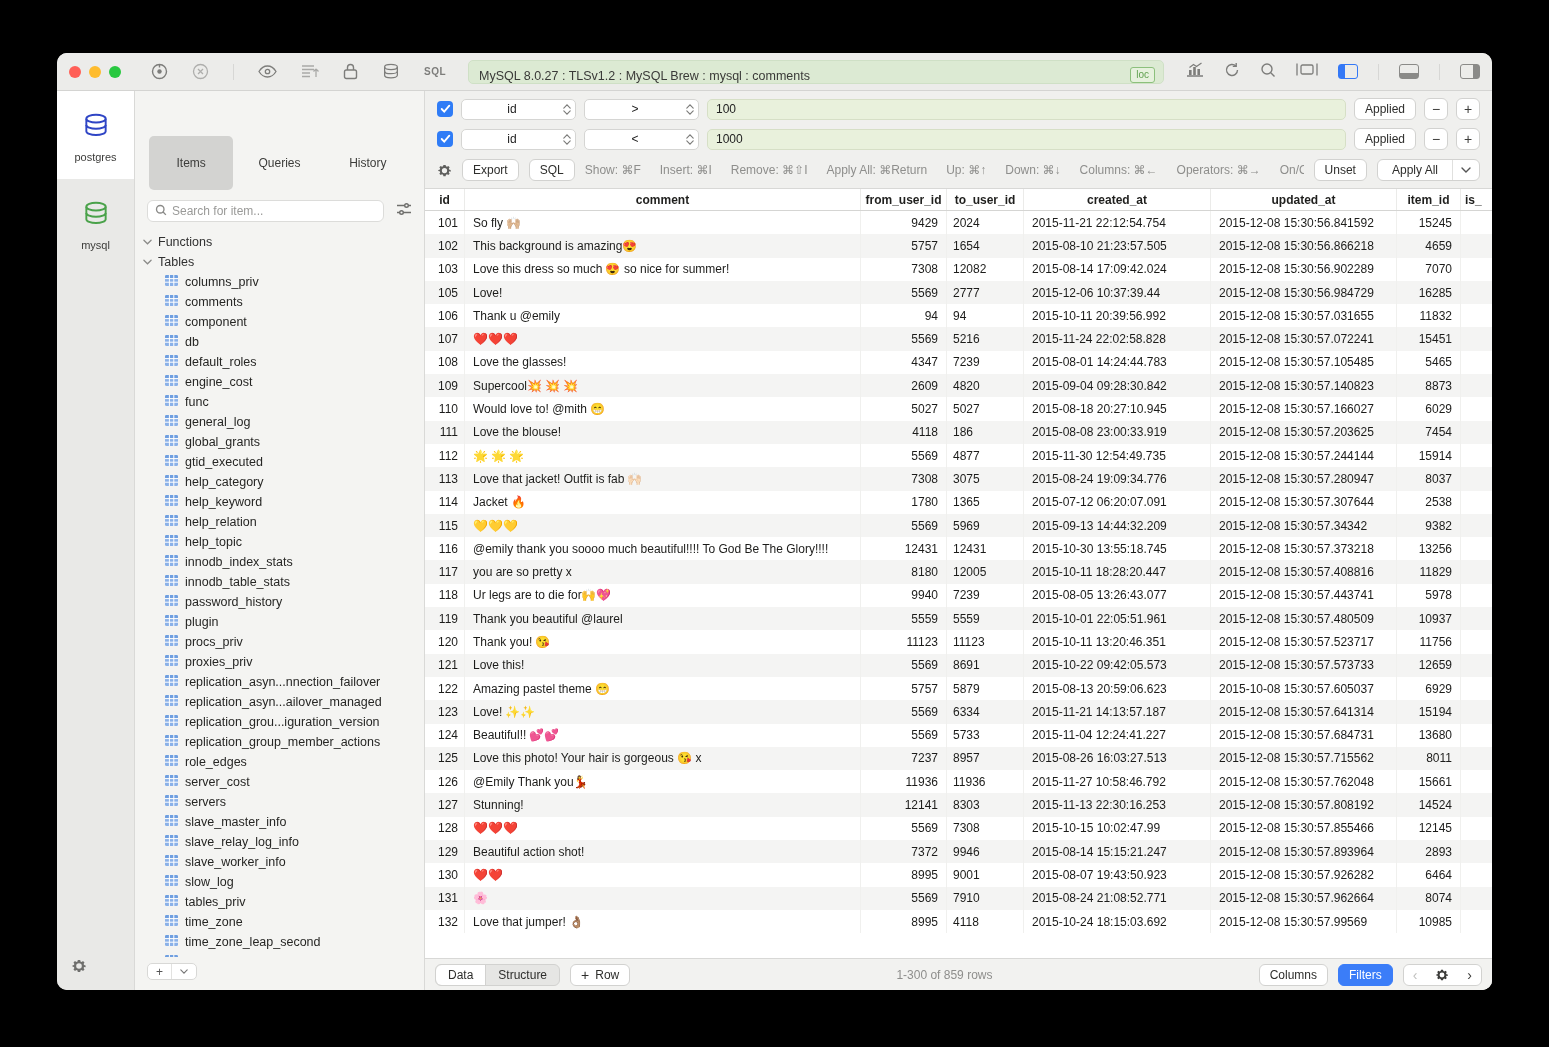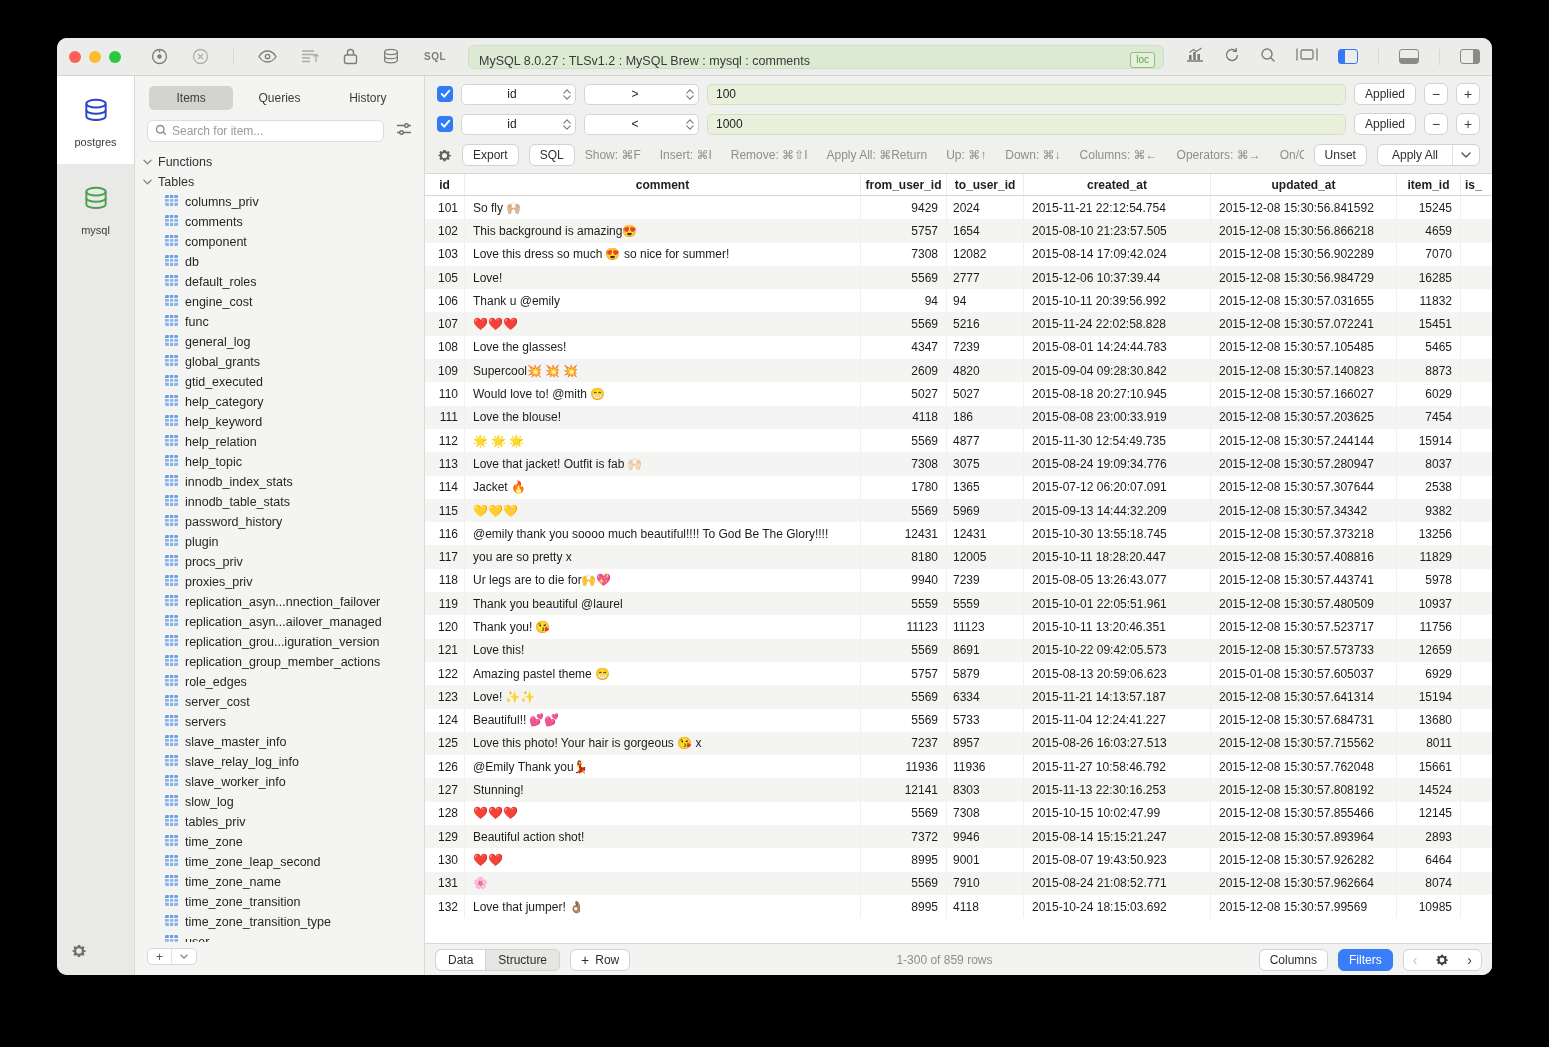--- a/index.html
+++ b/index.html
@@ -1,18 +1,18 @@
 <!DOCTYPE html>
 <html><head>
 <meta charset="utf-8">
 <style>
   * { margin:0; padding:0; box-sizing:border-box; }
   html,body { width:1549px; height:1047px; background:#000; font-family:"Liberation Sans", sans-serif; overflow:hidden; }
   .stage { position:relative; width:1549px; height:1047px; background:#000; }
-  .window { position:absolute; left:57px; top:38px; width:1435px; height:937px; background:#f2f2f0;
+  .window { position:absolute; left:57px; top:53px; width:1435px; height:937px; background:#f2f2f0;
             border-radius:10px; overflow:hidden; box-shadow:0 30px 70px rgba(0,0,0,.6); display:flex; flex-direction:column; }
 
   
   .titlebar { height:38px; background:#ececea; border-bottom:1px solid #d4d4d2; display:flex; align-items:center; padding:0 12px; flex:none; }
   .lights { display:flex; gap:8px; margin-right:30px; }
   .light { width:12px; height:12px; border-radius:50%; }
   .light.red{background:#ff5f57}.light.yellow{background:#febc2e}.light.green{background:#28c840}
   .tb-icons { display:flex; align-items:center; gap:24px; color:#7d7d7b; }
   .tb-icons svg { display:block; }
   .tb-divider { width:1px; height:16px; background:#d7d7d5; }
@@ -34,21 +34,21 @@
   .rail { width:78px; background:#e9e9e7; border-right:1px solid #d9d9d7; display:flex; flex-direction:column; flex:none; }
   .conn-item { display:flex; flex-direction:column; align-items:center; padding:22px 0 16px; gap:9px; cursor:default; }
   .conn-item.highlight { background:#ffffff; }
   .conn-item .conn-label { font-size:11px; color:#3c3c3a; }
   .rail-spacer { flex:1; }
   .rail-gear { padding:0 0 12px 14px; color:#6f6f6d; }
 
   
   .sidebar { width:290px; background:#f4f4f2; border-right:1px solid #d9d9d7; display:flex; flex-direction:column; flex:none; }
   .side-tabs { display:flex; align-items:center; padding:10px 14px 6px; gap:4px; }
-  .side-tab { flex:1; text-align:center; font-size:12px; color:#3c3c3a; padding:5px 0; border-radius:5px; }
+  .side-tab { flex:1; text-align:center; font-size:12px; color:#3c3c3a; padding:20px 0; border-radius:5px;margin-top:35px; }
   .side-tab.active { background:#d3d3d1; }
   .search-row { display:flex; align-items:center; gap:12px; padding:4px 12px 8px; }
   .search-box { flex:1; height:22px; background:#ffffff; border:1px solid #dcdcda; border-radius:6px; display:flex; align-items:center; padding:0 7px; gap:5px; }
   .search-box input { border:none; outline:none; flex:1; font-size:12px; color:#333; background:transparent; font-family:"Liberation Sans",sans-serif; }
   .search-box input::placeholder { color:#9a9a98; }
   .tree { flex:1; overflow:hidden; padding:2px 0 0 8px; }
   .tree-section { display:flex; align-items:center; gap:6px; height:20px; font-size:12.5px; color:#303030; }
   .tree-items { }
   .tree-item { display:flex; align-items:center; gap:7px; height:20px; padding-left:22px; font-size:12.5px; color:#262624; white-space:nowrap; }
   .side-bottom { display:flex; align-items:center; padding:6px 12px 10px; }
@@ -821,21 +821,21 @@
                 <div class="cell c5">2015-12-08 15:30:57.573733</div>
                 <div class="cell c6">12659</div>
                 <div class="cell c7"></div>
               </div>
               <div class="grid-row">
                 <div class="cell c0">122</div>
                 <div class="cell c1">Amazing pastel theme 😁</div>
                 <div class="cell c2">5757</div>
                 <div class="cell c3">5879</div>
                 <div class="cell c4">2015-08-13 20:59:06.623</div>
-                <div class="cell c5">2015-01-08 15:30:57.605037</div>
+                <div class="cell c5">2015-10-08 15:30:57.605037</div>
                 <div class="cell c6">6929</div>
                 <div class="cell c7"></div>
               </div>
               <div class="grid-row">
                 <div class="cell c0">123</div>
                 <div class="cell c1">Love! ✨✨</div>
                 <div class="cell c2">5569</div>
                 <div class="cell c3">6334</div>
                 <div class="cell c4">2015-11-21 14:13:57.187</div>
                 <div class="cell c5">2015-12-08 15:30:57.641314</div>

